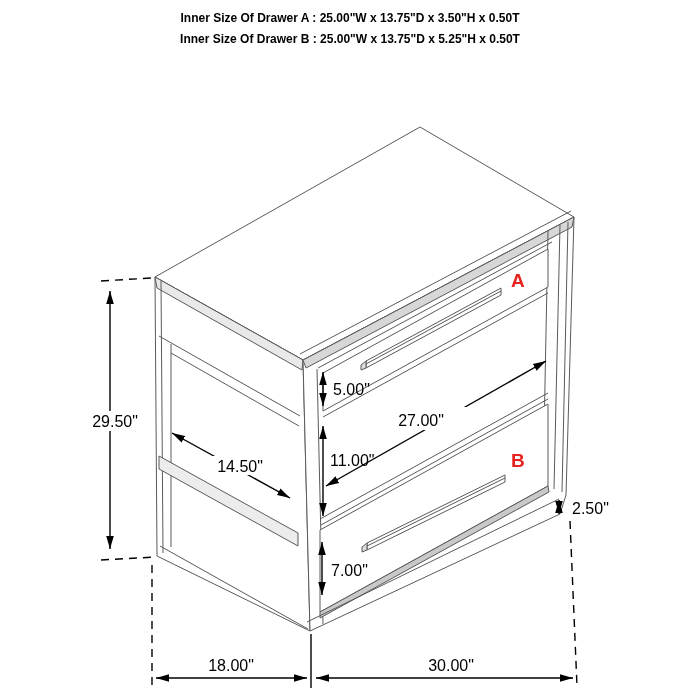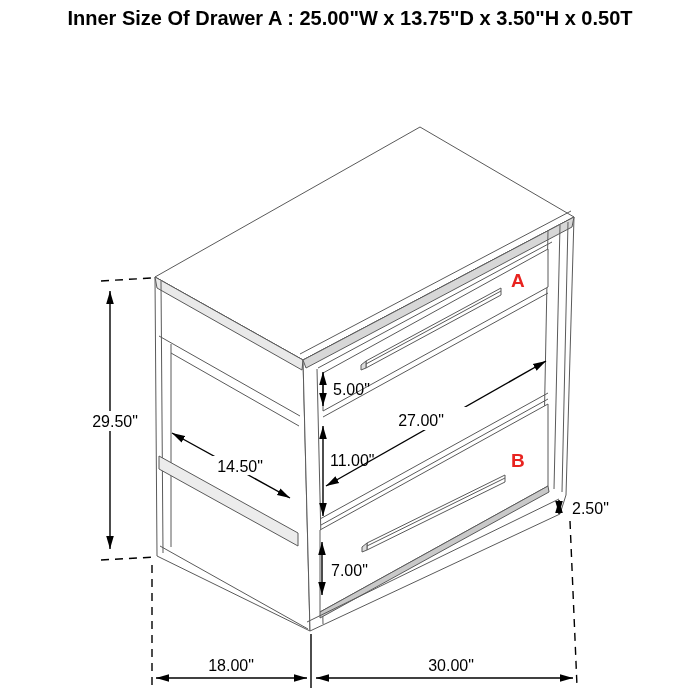--- a/index.html
+++ b/index.html
@@ -1,30 +1,31 @@
 <!DOCTYPE html>
 <html><head>
 <meta charset="utf-8">
 <style>
   html,body{margin:0;padding:0;background:#fff;}
   .stage{position:relative;width:700px;height:700px;background:#fff;overflow:hidden;
          font-family:"Liberation Sans","DejaVu Sans",sans-serif;}
   .hdr{position:absolute;left:0;top:8px;width:700px;text-align:center;
-       font-size:20px;font-weight:bold;color:#000;line-height:21px;letter-spacing:0px;}
+       font-size:12px;font-weight:bold;color:#000;line-height:21px;letter-spacing:0px;}
   svg text{font-family:"Liberation Sans","DejaVu Sans",sans-serif;}
   .dim-label{font-size:16px;fill:#000;}
   .dwr-letter{font-size:19px;font-weight:bold;}
 </style>
 </head>
 <body>
 
 <div class="stage">
 
   <div class="hdr">
     <div>Inner Size Of Drawer A : 25.00"W x 13.75"D x 3.50"H x 0.50T</div>
+    <div>Inner Size Of Drawer B : 25.00"W x 13.75"D x 5.25"H x 0.50T</div>
   </div>
 
   <svg width="700" height="700" viewBox="0 0 700 700">
     <defs>
       <marker id="ah" viewBox="0 0 14 10" markerWidth="14" markerHeight="10" refX="13" refY="5" orient="auto-start-reverse" markerUnits="userSpaceOnUse">
         <path d="M0,1.2 L13,5 L0,8.8 Z" fill="#000"></path>
       </marker>
     </defs>
 
     <g stroke="#5a5a5a" stroke-width="1" fill="none">

